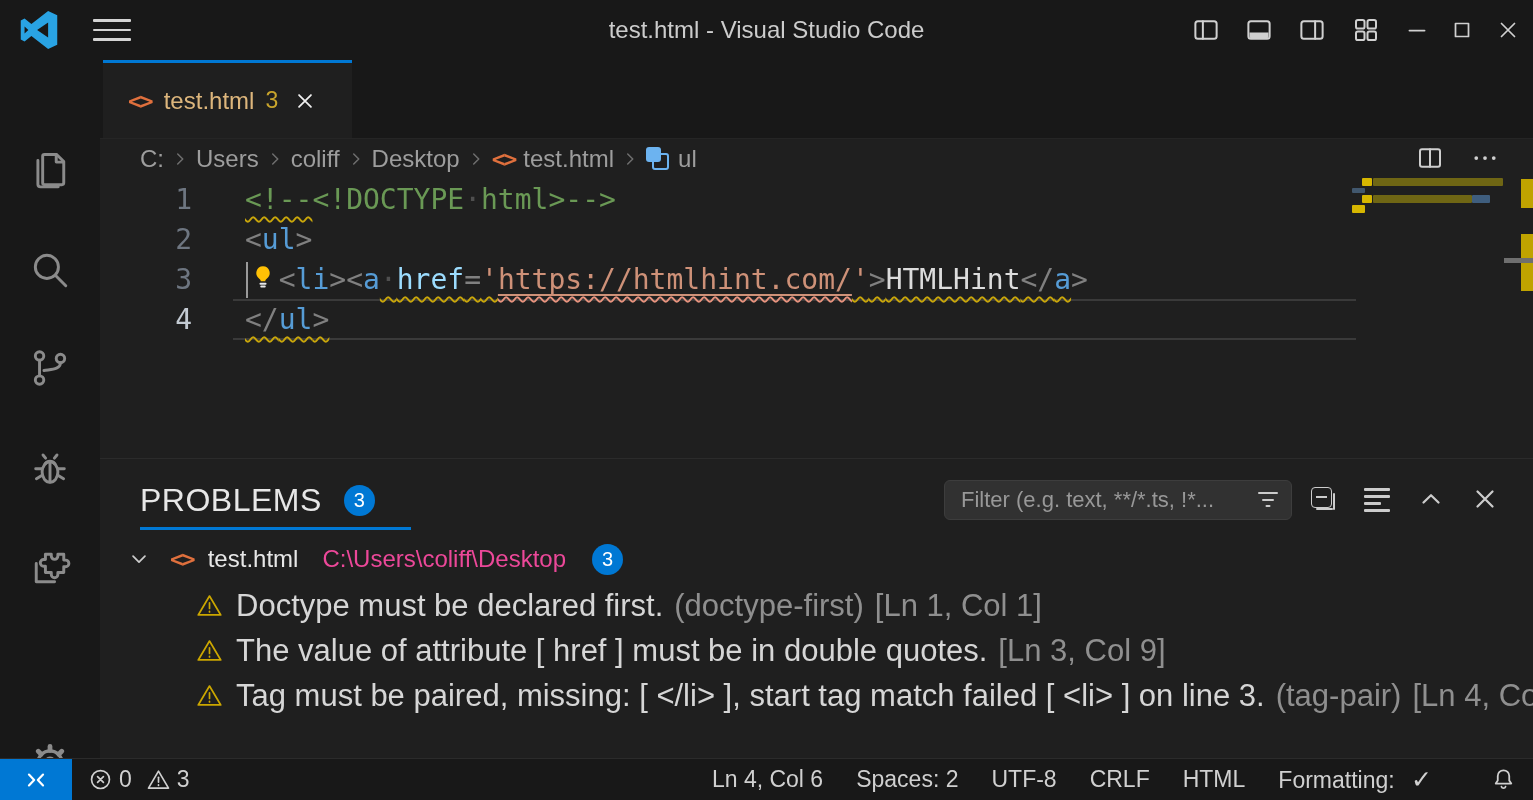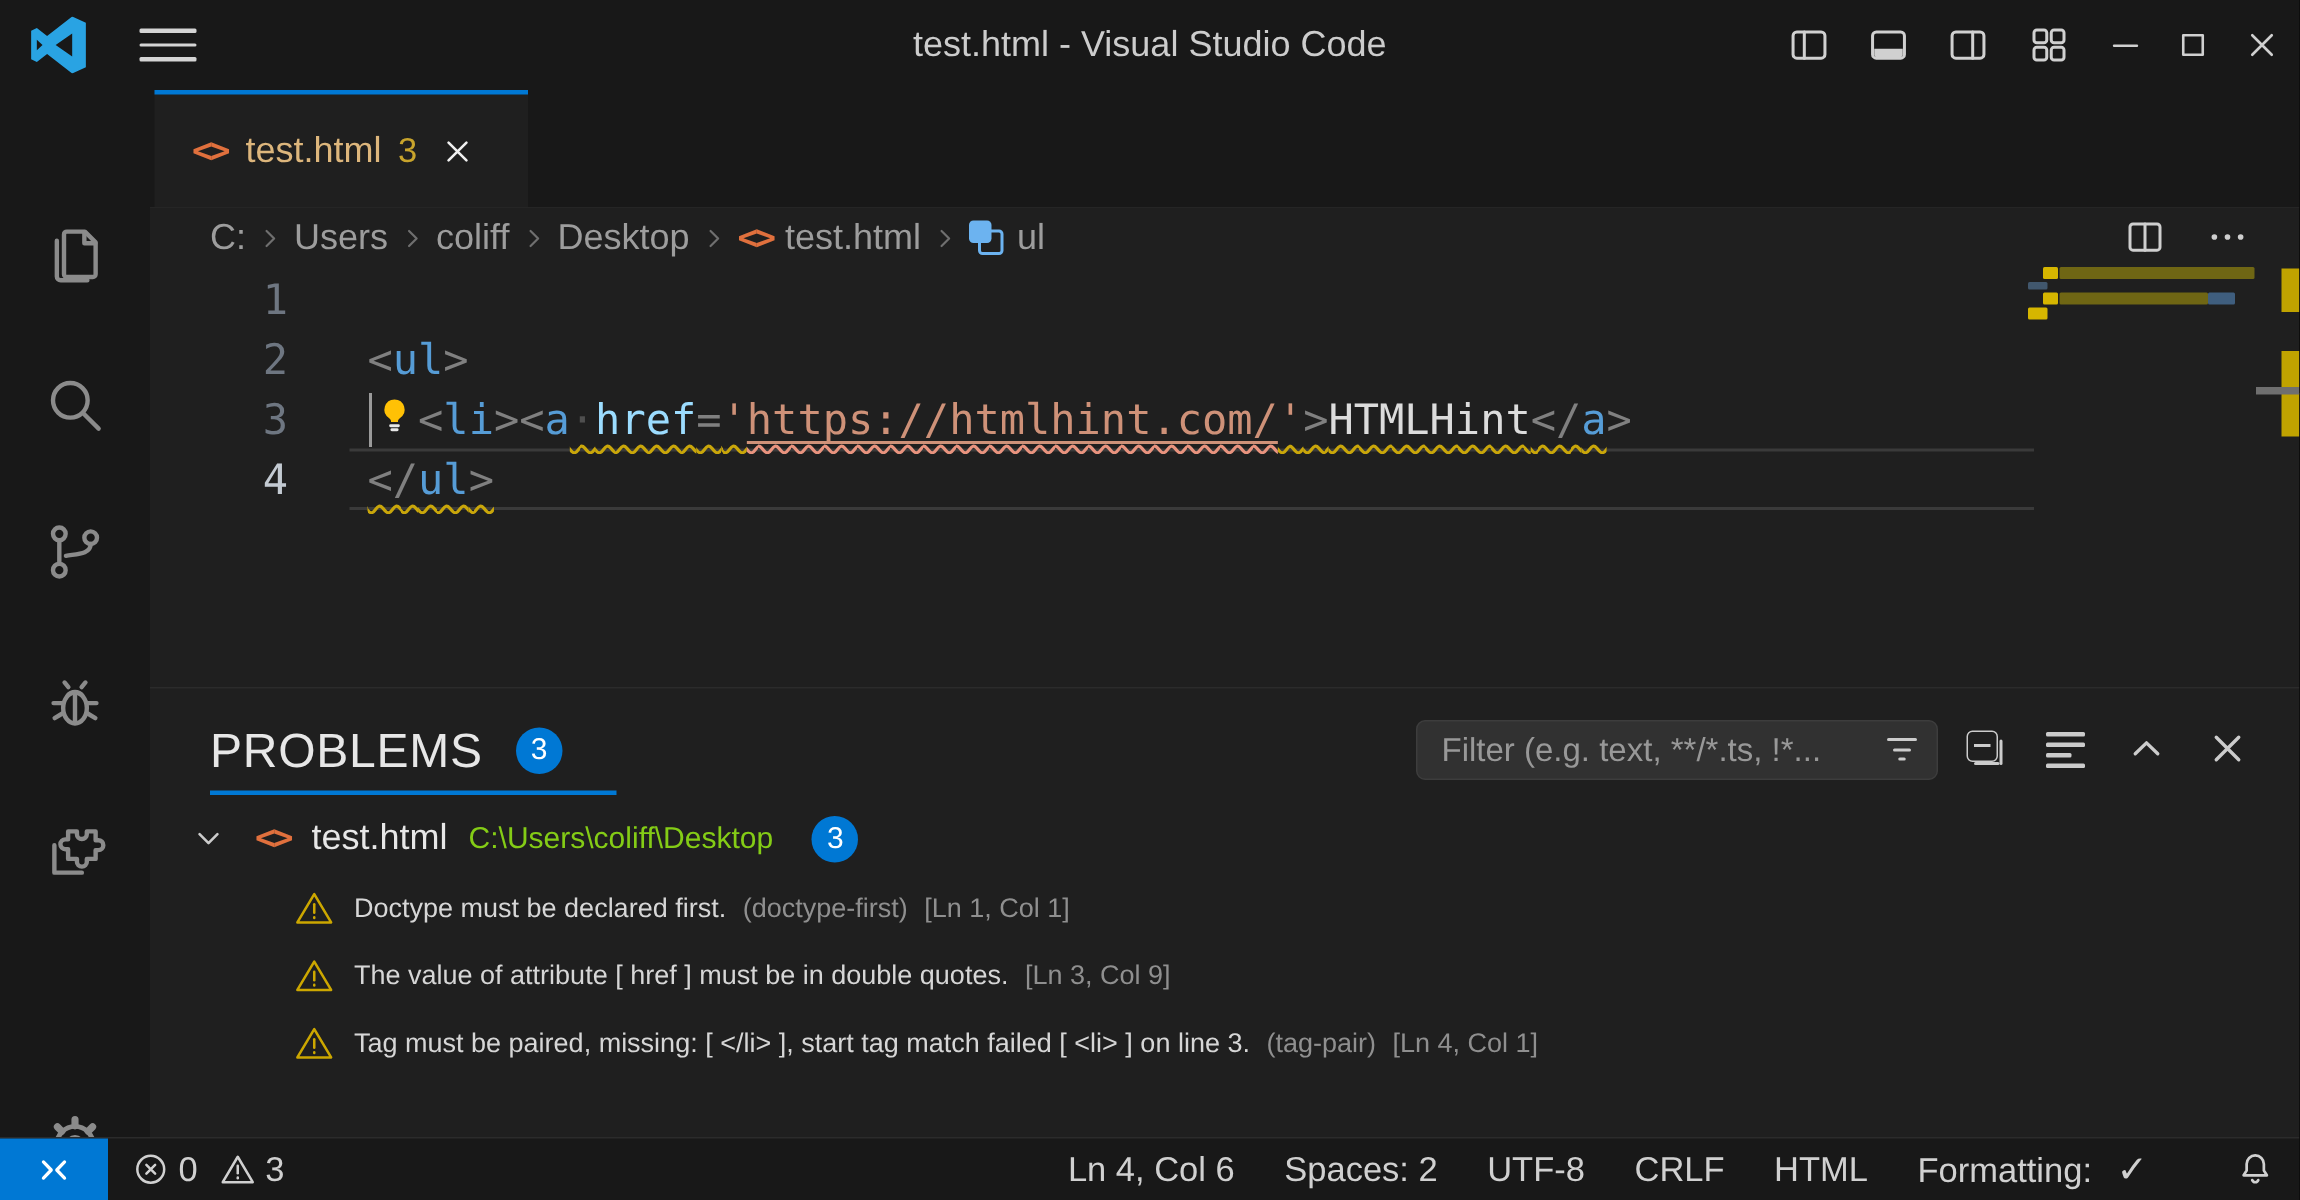--- a/index.html
+++ b/index.html
@@ -105,24 +105,24 @@
   .viewlist i:nth-child(1){top:4px;width:26px;}
   .viewlist i:nth-child(2){top:11px;width:26px;}
   .viewlist i:nth-child(3){top:18px;width:17px;}
   .viewlist i:nth-child(4){top:25px;width:26px;}
 
   .file-row{position:absolute;left:0;top:78px;width:1433px;height:44px;display:flex;align-items:center;}
   .file-row .twist{width:26px;height:26px;margin-left:26px;color:#cccccc;}
   .file-row .twist svg{width:26px;height:26px;}
   .file-row .code-glyph{margin-left:18px;}
   .file-name{margin-left:14px;font-size:24px;color:#e7e7e7;}
-  .file-path{margin-left:14px;font-size:20px;color:#84cc16;}
+  .file-path{margin-left:24px;font-size:24px;color:#ec4899;}
   .file-row .badge{margin-left:26px;}
 
-  .prob-row{position:absolute;left:0;width:1433px;height:45px;display:flex;align-items:center;font-size:18px;}
+  .prob-row{position:absolute;left:0;width:1433px;height:45px;display:flex;align-items:center;font-size:31px;}
   .prob-row .warn{width:27px;height:27px;margin-left:96px;flex:0 0 auto;color:#cca700;}
   .prob-row .warn svg{width:27px;height:27px;stroke-width:1.5;}
   .prob-msg{margin-left:13px;color:#d6d6d6;white-space:pre;}
   .prob-rule{margin-left:11px;color:#8f8f8f;white-space:pre;}
   .prob-loc{margin-left:11px;color:#8f8f8f;white-space:pre;}
 
   
   .statusbar{position:absolute;left:0;top:758px;width:1533px;height:42px;background:#181818;border-top:1px solid #2b2b2b;
              box-sizing:border-box;font-size:23px;color:#d0d0d0;}
   .remote{position:absolute;left:0;top:0;width:72px;height:41px;background:#0078d4;color:#fff;
@@ -307,20 +307,21 @@
           <span class="front"></span>
         </span>
       <span class="seg">ul</span>
     </div>
 
     <div class="codewrap">
       <div class="cur-line-box"></div>
       <div id="code-lines">
           <div class="code-line" style="top: 0px;">
             <span class="ln">1</span>
+            <span class="lntxt"><span class="tk-c dec-wy">&lt;!--</span><span class="tk-c">&lt;!DOCTYPE</span><span class="tk-d">·</span><span class="tk-c">html&gt;--&gt;</span></span>
           </div>
           <div class="code-line" style="top: 40px;">
             <span class="ln">2</span>
             <span class="lntxt"><span class="tk-p">&lt;</span><span class="tk-t">ul</span><span class="tk-p">&gt;</span></span>
           </div>
           <div class="code-line" style="top: 80px;">
             <span class="ln">3</span>
             <span class="lntxt"><span class="tk-x">  </span><span class="tk-p">&lt;</span><span class="tk-t">li</span><span class="tk-p">&gt;</span><span class="tk-p">&lt;</span><span class="tk-t">a</span><span class="tk-d dec-wy">·</span><span class="tk-a dec-wy">href</span><span class="tk-p dec-wy">=</span><span class="tk-s dec-wy">'</span><span class="tk-s dec-ws"><span class="lnk">https://htmlhint.com/</span></span><span class="tk-s dec-wy">'</span><span class="tk-p dec-wy">&gt;</span><span class="tk-x dec-wy">HTMLHint</span><span class="tk-p dec-wy">&lt;/</span><span class="tk-t dec-wy">a</span><span class="tk-p">&gt;</span></span>
           </div>
           <div class="code-line" style="top: 120px;">

